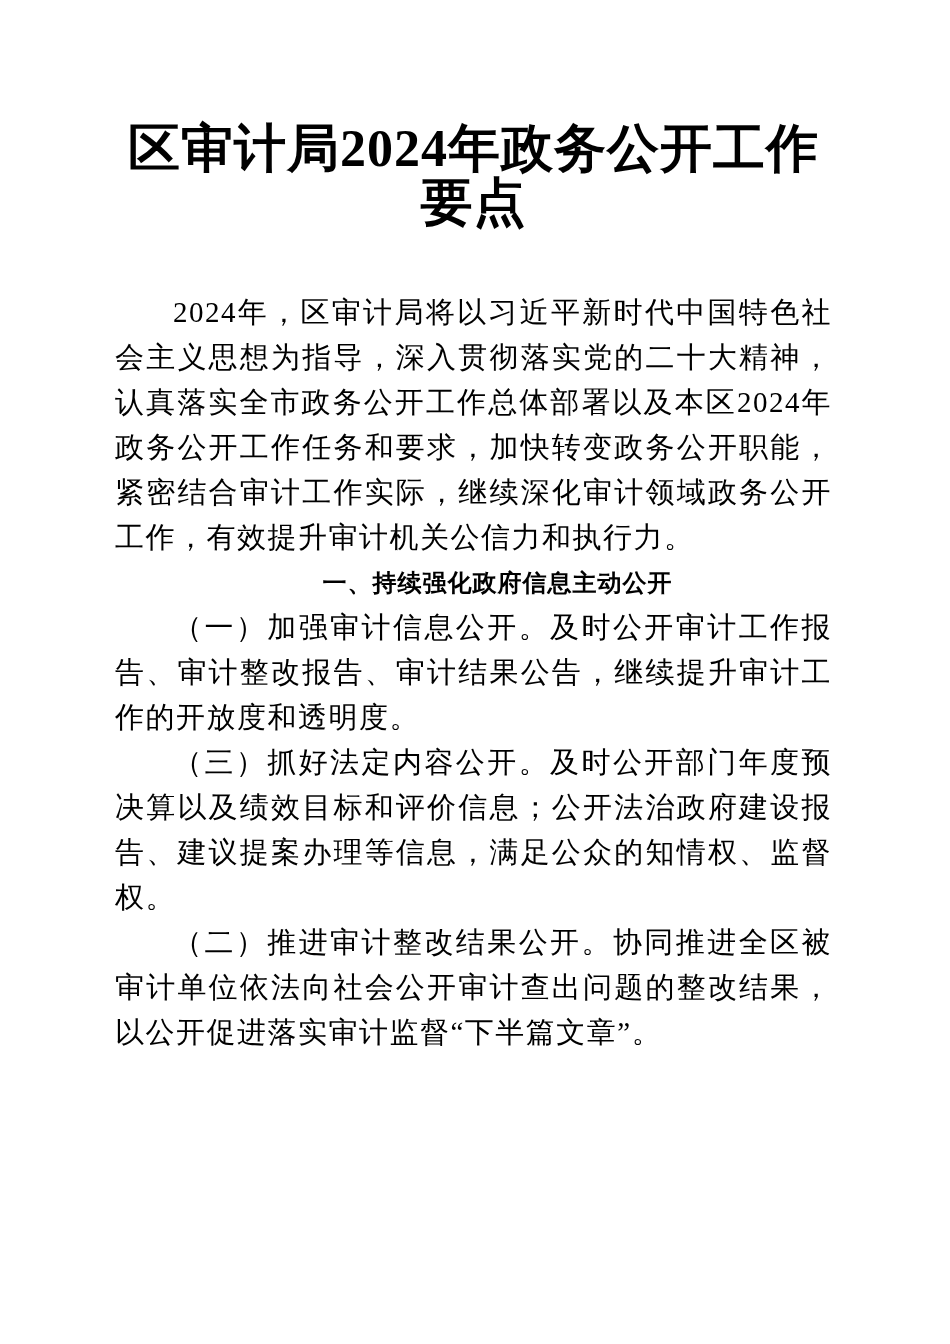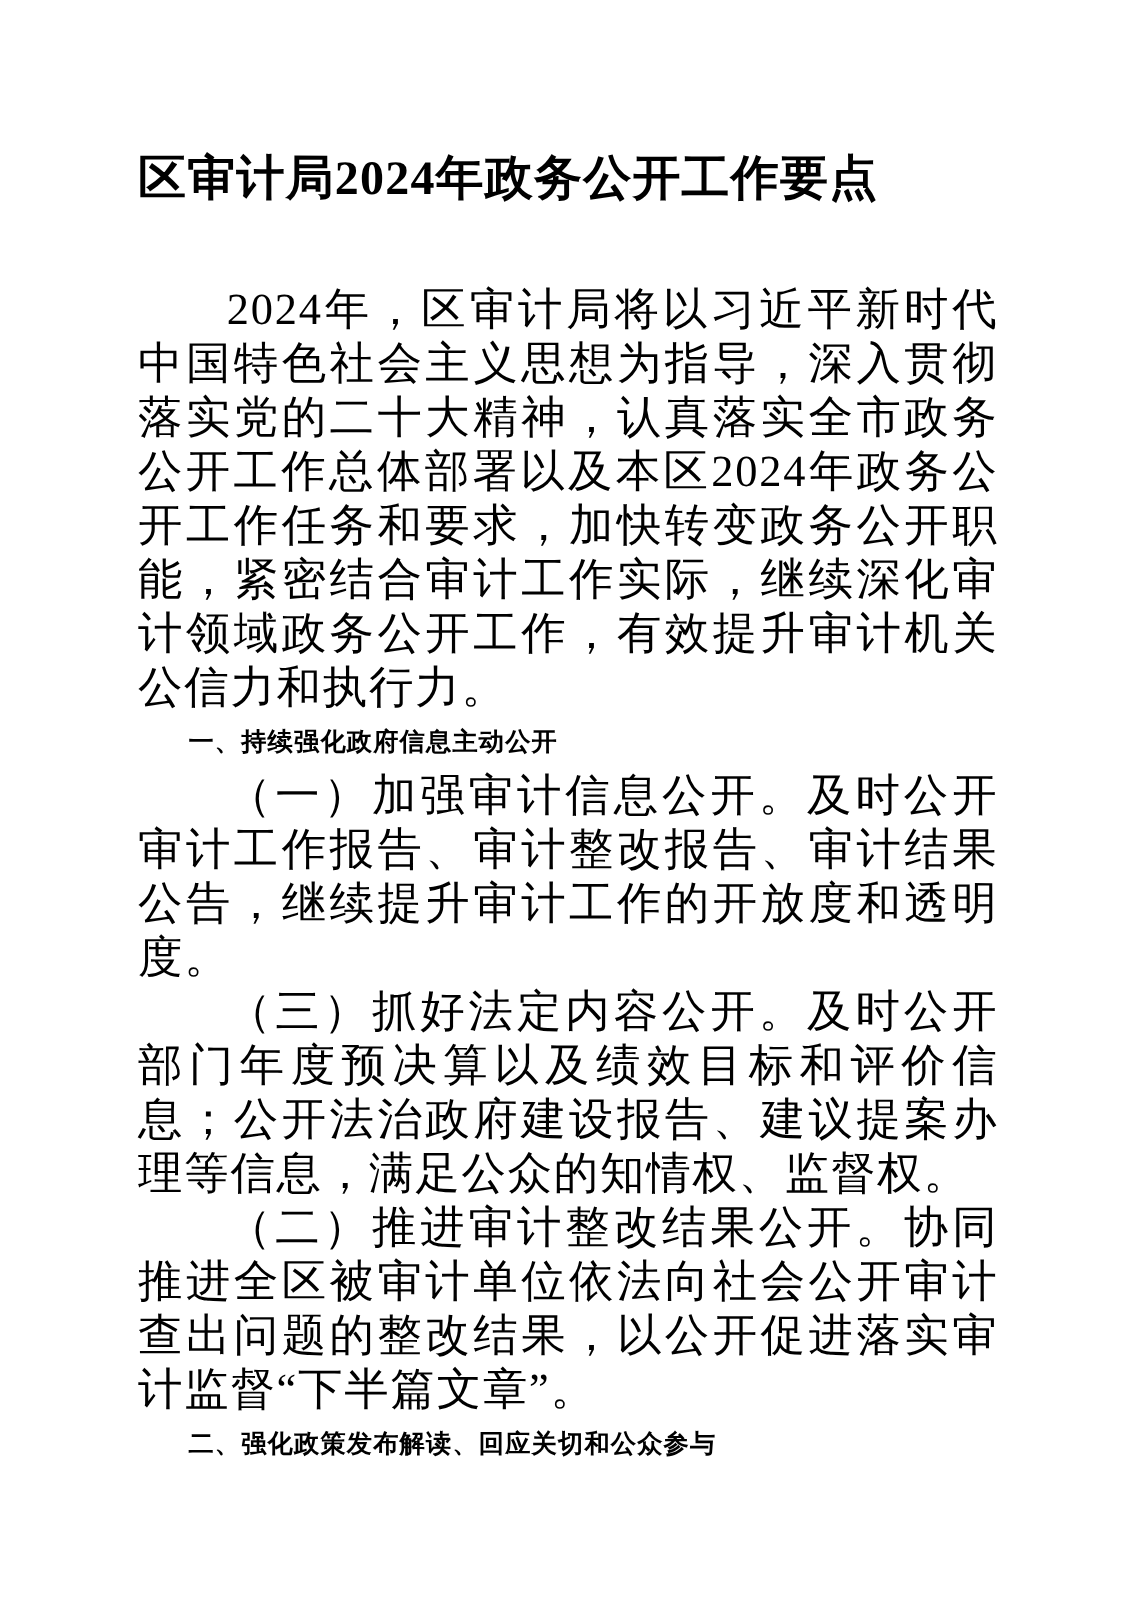--- a/index.html
+++ b/index.html
@@ -13,59 +13,60 @@
     height: 1344px;
     background: #ffffff;
     box-sizing: border-box;
     padding: 122px 118px 0 115px;
     color: #000000;
     font-family: "Liberation Serif", serif;
     overflow: hidden;
   }
   .doc-title {
     margin: 0 0 60px 0;
-    font-size: 40px;
+    text-align: center;
+    font-size: 52px;
     font-weight: bold;
     line-height: 54px;
     letter-spacing: 1px;
     font-family: "Liberation Serif", serif;
   }
   .body-text {
     margin: 0;
-    font-size: 37px;
+    font-size: 29px;
     line-height: 45px;
     text-align: justify;
     text-justify: inter-character;
     text-indent: 2em;
     letter-spacing: 1.5px;
     font-family: "Liberation Serif", serif;
   }
   .section-heading {
     margin: 0;
-    font-size: 21px;
+    font-size: 24px;
     line-height: 45px;
     font-weight: bold;
     text-indent: 2em;
     letter-spacing: 1px;
     font-family: "Liberation Sans", sans-serif;
+    text-align: center;
   }
 </style>
 </head>
 <body>
 
 <div class="page">
 
   <h1 class="doc-title">区审计局2024年政务公开工作要点</h1>
 
   <p class="body-text">2024年，区审计局将以习近平新时代中国特色社会主义思想为指导，深入贯彻落实党的二十大精神，认真落实全市政务公开工作总体部署以及本区2024年政务公开工作任务和要求，加快转变政务公开职能，紧密结合审计工作实际，继续深化审计领域政务公开工作，有效提升审计机关公信力和执行力。</p>
 
   <h2 class="section-heading">一、持续强化政府信息主动公开</h2>
 
   <p class="body-text">（一）加强审计信息公开。及时公开审计工作报告、审计整改报告、审计结果公告，继续提升审计工作的开放度和透明度。</p>
 
   <p class="body-text">（三）抓好法定内容公开。及时公开部门年度预决算以及绩效目标和评价信息；公开法治政府建设报告、建议提案办理等信息，满足公众的知情权、监督权。</p>
 
   <p class="body-text">（二）推进审计整改结果公开。协同推进全区被审计单位依法向社会公开审计查出问题的整改结果，以公开促进落实审计监督“下半篇文章”。</p>
 
-  <h2 class="section-heading">二、强化政策发布解读、回应关切和公众参与</h2>
 
 
 </div>
 
 </body></html>

